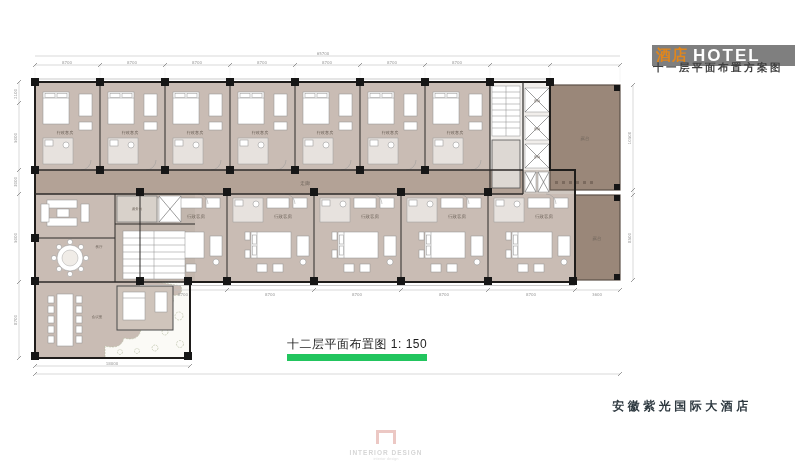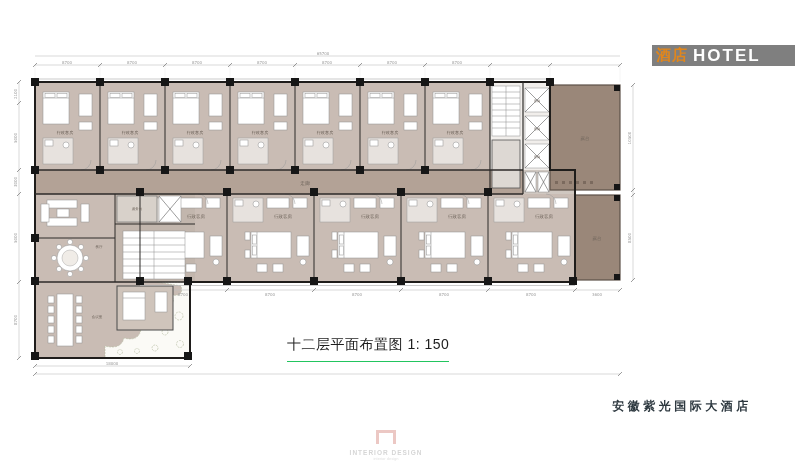--- a/index.html
+++ b/index.html
@@ -20,22 +20,22 @@
   .stair{stroke:#8a8a8a;stroke-width:.5;}
   .shrub{fill:#fbfaf6;stroke:#b4bb9f;stroke-width:.6;stroke-dasharray:2 1;}
   
   #logo-band{position:absolute;left:652px;top:37px;width:143px;height:21px;background:#7f7f7f;
              display:flex;align-items:center;padding-left:4px;box-sizing:border-box;margin-top:8px;}
   #logo-cn{color:#e0861c;font-weight:bold;font-size:15px;letter-spacing:1px;margin-right:5px;}
   #logo-en{color:#ffffff;font-weight:bold;font-size:17px;letter-spacing:2px;}
   #scheme-title{position:absolute;left:653px;top:61px;width:145px;font-size:10.5px;
                 letter-spacing:2.5px;color:#3f3f3f;font-weight:600;white-space:nowrap;}
   
-  #plan-caption{position:absolute;left:287px;top:336px;font-size:14px;color:#1d1d1d;
-                border-bottom:1px solid #22c55e;padding-bottom:7px;letter-spacing:.5px;}
+  #plan-caption{position:absolute;left:287px;top:336px;font-size:12px;color:#1d1d1d;
+                border-bottom:7px solid #22c55e;padding-bottom:1px;letter-spacing:.5px;}
   
   #footer-block{position:absolute;right:8px;top:398px;width:220px;text-align:center;color:#2e3940;}
   #hotel-name-cn{font-family:"Liberation Serif","DejaVu Serif",serif;font-size:12px;
                  font-weight:bold;letter-spacing:3.5px;white-space:nowrap;}
   #hotel-name-en{font-size:10.5px;font-weight:600;margin-top:2px;white-space:nowrap;}
   
   #watermark{position:absolute;left:338px;top:430px;width:96px;text-align:center;}
   #wm-logo{display:inline-block;width:14px;height:11px;border:3px solid #ecc8c4;border-bottom:none;}
   #wm-line1{font-size:6.5px;font-weight:bold;color:#d6d6d6;letter-spacing:1px;margin-top:1px;}
   #wm-line2{font-size:4px;color:#e2e2e2;}
@@ -397,20 +397,21 @@
       <text class="rlabel" font-size="3.5" text-anchor="middle" x="92" y="270">会议室</text>
     </g>
   </svg>
 
   <div id="plan-caption">十二层平面布置图 1: 150</div>
 
   <div id="logo-band">
     <span id="logo-cn">酒店</span>
     <span id="logo-en">HOTEL</span>
   </div>
+  <div id="scheme-title">十一层平面布置方案图</div>
 
   <div id="footer-block">
     <div id="hotel-name-cn">安徽紫光国际大酒店</div>
   </div>
 
   <div id="watermark">
     <span id="wm-logo"></span>
     <div id="wm-line1">INTERIOR DESIGN</div>
     <div id="wm-line2">interior design</div>
   </div>

